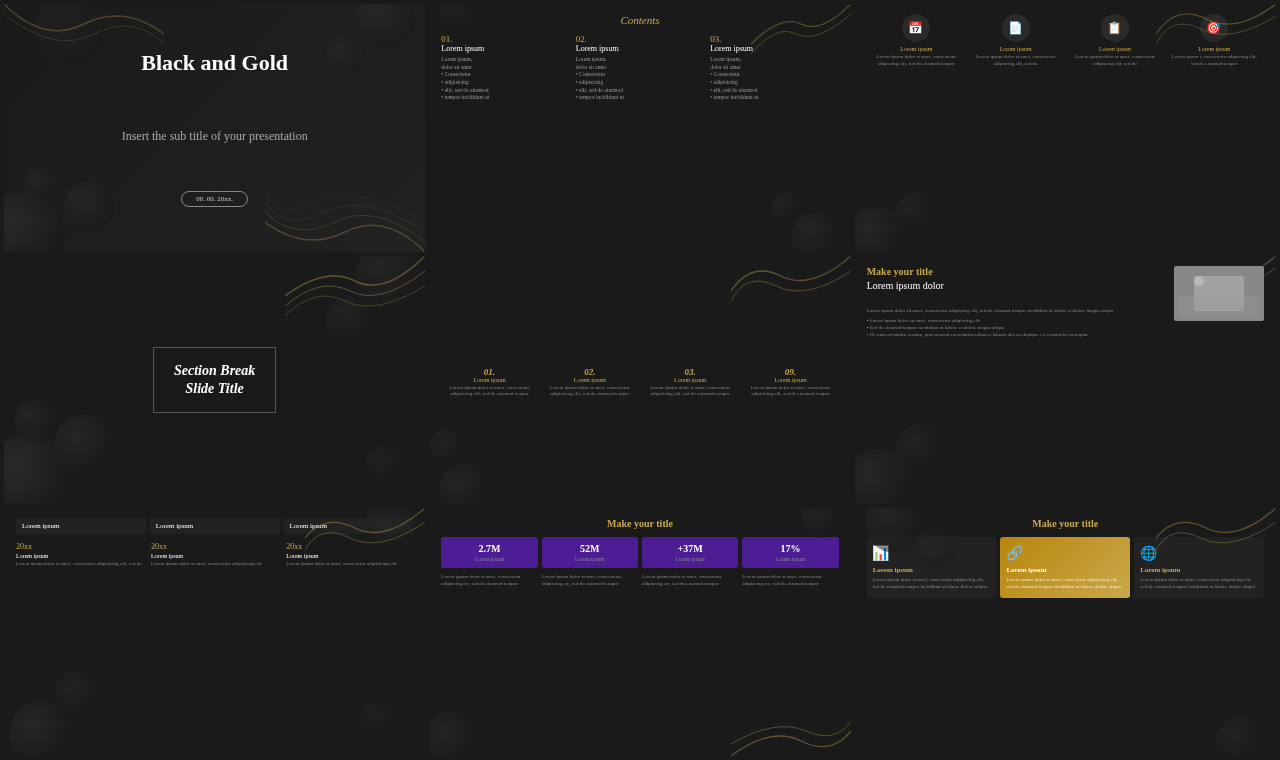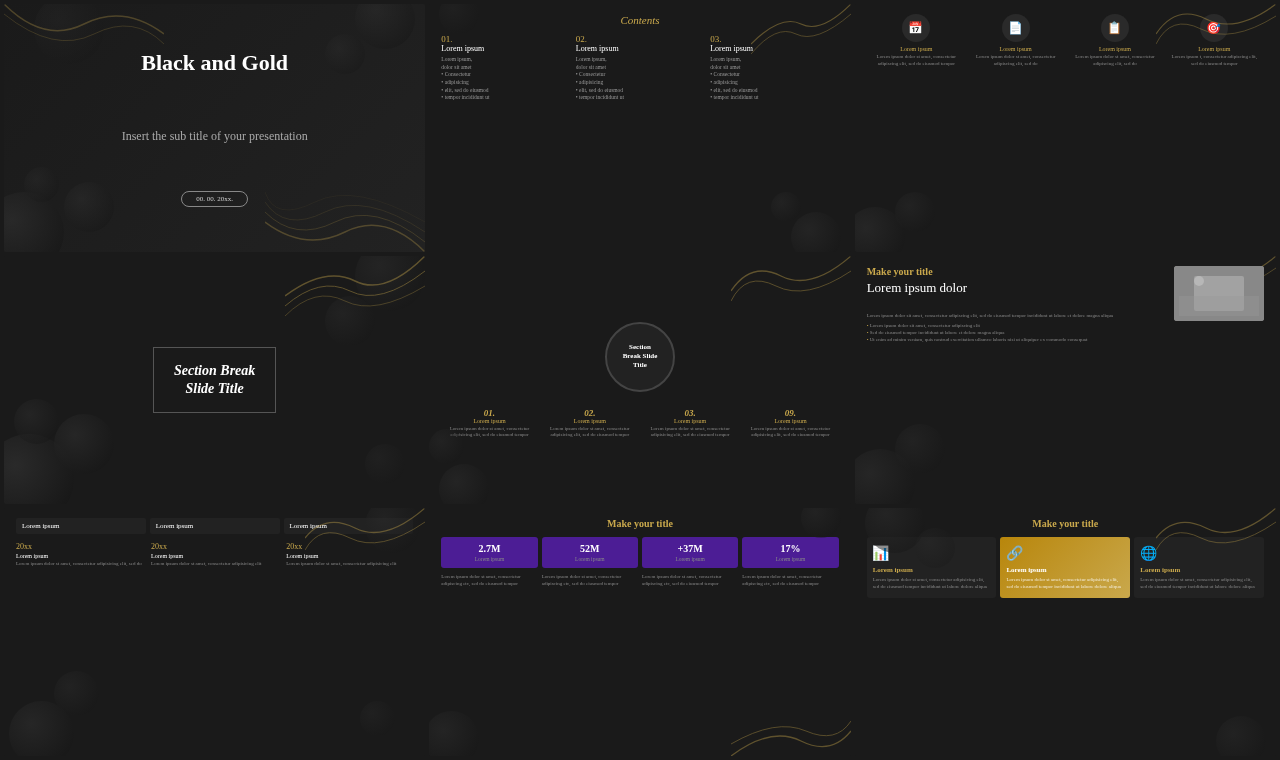--- a/index.html
+++ b/index.html
@@ -248,21 +248,21 @@
       opacity: 0.6;
     }
     .make-title {
       color: #c9a84c;
       font-size: 10px;
       font-weight: bold;
       margin-bottom: 3px;
     }
     .make-subtitle {
       color: #fff;
-      font-size: 13px;
+      font-size: 10px;
       margin-bottom: 16px;
     }
     .make-body {
       color: #888;
       font-size: 5px;
       line-height: 1.4;
       margin-bottom: 3px;
     }
     .make-bullet {
       color: #888;
@@ -531,25 +531,20 @@
 
 <div class="slide slide-5">
   <div class="bubbles-container">
     <div class="bubble" style="width:50px;height:50px;bottom:-10px;left:10px;opacity:0.5;"></div>
     <div class="bubble" style="width:35px;height:35px;bottom:40px;left:0px;opacity:0.4;"></div>
   </div>
   <svg style="position:absolute;top:0;right:0;width:120px;height:80px;opacity:0.4;pointer-events:none;" viewBox="0 0 120 80">
     <path d="M 120 0 Q 80 35 50 20 Q 20 5 0 35" stroke="#c9a84c" stroke-width="1.3" fill="none"></path>
     <path d="M 120 15 Q 75 45 45 30 Q 15 15 0 45" stroke="#c9a84c" stroke-width="0.9" fill="none"></path>
   </svg>
-  <div class="section-circle">
-    <div class="sc-text" style="white-space:pre-line;">Section
-Break Slide
-Title</div>
-  </div>
   <div class="steps-row">
     <div class="step-item">
       <div class="step-num">01.</div>
       <div class="step-title">Lorem ipsum</div>
       <div class="step-text">Lorem ipsum dolor st amet, consectetur adipisicing elit, sed do eiusmod tempor</div>
     </div>
     <div class="step-item">
       <div class="step-num">02.</div>
       <div class="step-title">Lorem ipsum</div>
       <div class="step-text">Lorem ipsum dolor st amet, consectetur adipisicing elit, sed do eiusmod tempor</div>

